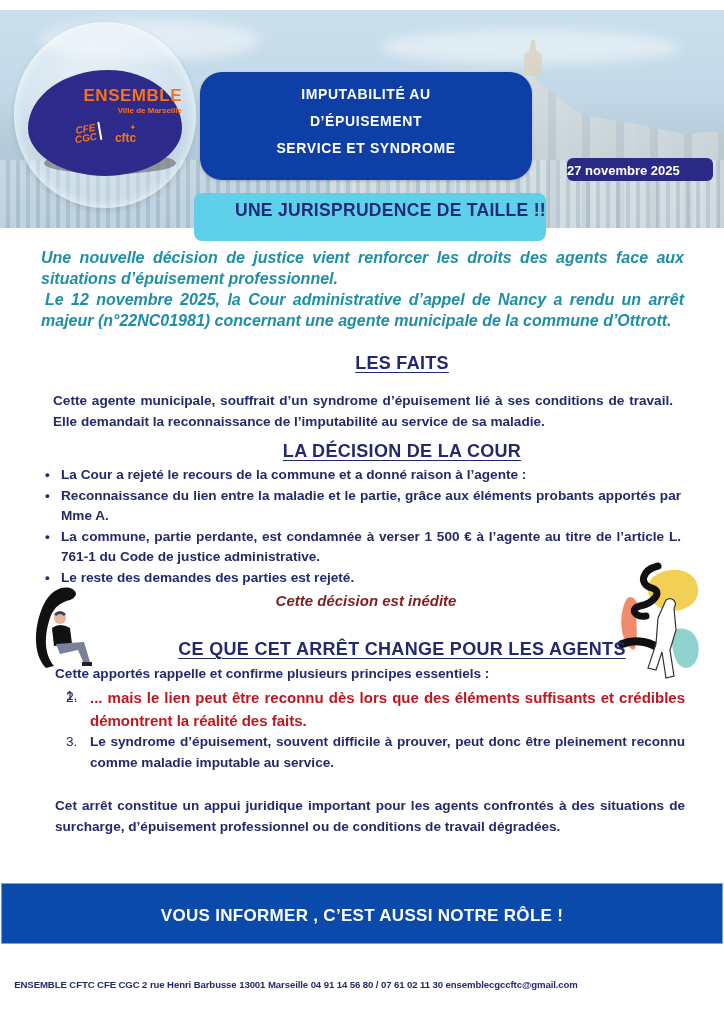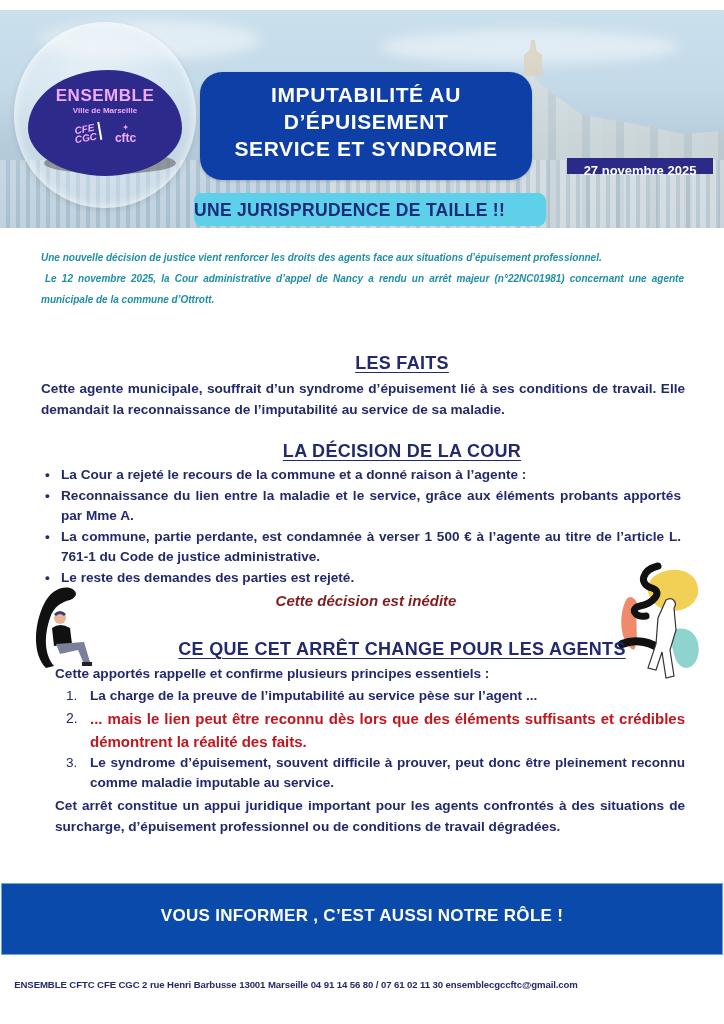--- a/index.html
+++ b/index.html
@@ -37,68 +37,68 @@
     background: radial-gradient(circle at 40% 30%, rgba(255,255,255,0.55), rgba(230,240,248,0.35) 60%, rgba(210,226,238,0.5));
     box-shadow: inset 0 0 12px rgba(255,255,255,0.8), 0 2px 6px rgba(0,0,0,0.1);
   }
   .logo-shadow {
     position: absolute; left: 44px; top: 152px; width: 132px; height: 22px; border-radius: 50%;
     background: rgba(90,90,90,0.55);
   }
   .logo-oval {
     position: absolute; left: 28px; top: 70px; width: 154px; height: 106px; border-radius: 52% 48% 50% 50% / 55% 55% 45% 45%;
     background: #2e2a8c;
-    color: #f0abfc; text-align: center;
+    color: #f97316; text-align: right;
   }
   .logo-title { display: block; margin-top: 16px; font-weight: 700; font-size: 17px; letter-spacing: 0.5px; }
   .logo-sub { display: block; margin-top: 0; font-weight: 700; font-size: 8px; }
   .logo-marks { display: flex; justify-content: center; gap: 14px; margin-top: 8px; align-items: center; }
   .mark-cfe { font-weight: 700; font-style: italic; font-size: 10px; line-height: 9px; transform: rotate(-10deg); border-right: 2px solid #fff; padding-right: 3px; }
   .mark-cftc { font-weight: 700; font-size: 12px; line-height: 10px; }
   .mark-cftc .bird { display: block; font-size: 8px; }
 
   .title-box {
     position: absolute; left: 200px; top: 72px; width: 332px; height: 108px;
     background: #0d3fa6; border-radius: 22px;
-    color: #fff; text-align: center; font-weight: 700; font-size: 21px; line-height: 27px; letter-spacing: 0.6px;
+    color: #fff; text-align: center; font-weight: 700; font-size: 14px; line-height: 27px; letter-spacing: 0.6px;
     padding-top: 9px; box-shadow: 0 1px 3px rgba(0,0,0,0.2);
   }
   .title-box span { display: block; }
 
   .date-badge {
-    position: absolute; left: 567px; top: 158px; width: 146px; height: 16px;
-    background: #2b2a86; border-radius: 0;
-    color: #fff; font-weight: 700; font-size: 13px; line-height: 26px; text-align: center;
+    position: absolute; left: 567px; top: 158px; width: 146px; height: 23px;
+    background: #2b2a86; border-radius: 6px;
+    color: #fff; font-weight: 700; font-size: 13px; line-height: 26px; 
   }
 
   .subtitle-box {
-    position: absolute; left: 194px; top: 193px; width: 352px; height: 33px;
+    position: absolute; left: 194px; top: 193px; width: 352px; height: 48px;
     background: #5fd0ea; border-radius: 8px;
-    color: #1f2a7a; font-weight: 700; font-size: 17.5px; line-height: 34px; text-align: left; letter-spacing: 0.3px;
+    color: #1f2a7a; font-weight: 700; font-size: 17.5px; line-height: 34px; text-align: right; letter-spacing: 0.3px;
   }
 
   
   .intro {
     position: absolute; left: 41px; top: 247px; width: 643px;
-    color: #1e8fa6; font-weight: 700; font-style: italic; font-size: 10px; line-height: 21px; text-align: justify;
+    color: #1e8fa6; font-weight: 700; font-style: italic; font-size: 16px; line-height: 21px; text-align: justify;
   }
   .intro p { margin: 0; }
   .intro p.indent { text-indent: 4px; }
 
   .section-title {
     position: absolute; left: 16px; width: 724px; text-align: center;
     color: #232a6b; font-weight: 700; font-size: 18px; letter-spacing: 0.3px; margin-left: 24px;
   }
   .section-title span { text-decoration: underline; text-underline-offset: 3px; }
 
   .text-block {
     position: absolute; left: 41px; width: 644px;
     color: #232a6b; font-weight: 700; font-size: 13.6px; line-height: 20.5px;
   }
-  .text-block p { margin: 0; }
+  .text-block p { margin: 12px; }
   .justify { text-align: justify; }
 
   .bullets { list-style: none; }
   .bullets li { position: relative; padding-left: 24px; text-align: justify; }
   .bullets li::before { content: "•"; position: absolute; left: 8px; top: 0; }
 
   .note {
     position: absolute; left: 4px; width: 724px; text-align: center;
     color: #7f1d1d; font-weight: 700; font-style: italic; font-size: 15px;
   }
@@ -108,21 +108,21 @@
   .numbered li .num { position: absolute; left: 0; top: 0; font-weight: 400; }
   .numbered li.red { color: #c2161e; font-size: 15px; line-height: 23px; }
   .numbered li.red .num { color: #232a6b; font-size: 14px; }
 
   
   .illus-left { position: absolute; left: 26px; top: 584px; width: 80px; height: 86px; }
   .illus-right { position: absolute; left: 612px; top: 560px; width: 92px; height: 126px; }
 
   
   .footer-band {
-    position: absolute; left: 1px; top: 883px; width: 722px; height: 72px;
+    position: absolute; left: 1px; top: 883px; width: 722px; height: 61px;
     background: #0a4aab; border: 1px solid #6fa6e0;
     color: #fff; text-align: center; font-weight: 700; font-size: 17px; line-height: 64px; letter-spacing: 0.3px;
   }
   .footer-contact {
     position: absolute; left: 0; top: 979px; width: 592px; text-align: center;
     color: #232a6b; font-weight: 700; font-size: 9.6px; letter-spacing: -0.1px;
   }
 </style>
 </head>
 <body>
@@ -172,21 +172,21 @@
 </h2>
 <div class="text-block justify" style="top:379px;">
   <p>Cette agente municipale, souffrait d’un syndrome d’épuisement lié à ses conditions de travail. Elle demandait la reconnaissance de l’imputabilité au service de sa maladie.</p>
 </div>
 
 <h2 class="section-title" style="top:441px;">
   <span>LA DÉCISION DE LA COUR</span>
 </h2>
 <ul class="text-block bullets" style="top:465px; left:37px;">
   <li>La Cour a rejeté le recours de la commune et a donné raison à l’agente :</li>
-  <li>Reconnaissance du lien entre la maladie et le service, grâce aux éléments probants apportés par Mme A.</li>
+  <li>Reconnaissance du lien entre la maladie et le partie, grâce aux éléments probants apportés par Mme A.</li>
   <li>La commune, partie perdante, est condamnée à verser 1 500 € à l’agente au titre de l’article L. 761-1 du Code de justice administrative.</li>
   <li>Le reste des demandes des parties est rejeté.</li>
 </ul>
 <div class="note" style="top:592px;">Cette décision est inédite</div>
 
 <svg class="illus-left" viewBox="0 0 80 86">
   <path d="M20 84 C6 70 8 40 18 20 C24 8 34 2 44 4 C52 6 50 14 44 16 C36 18 28 22 24 34 C18 52 18 70 28 82 Z" fill="#111"></path>
   <ellipse cx="40" cy="10" rx="10" ry="6" fill="#111"></ellipse>
   <circle cx="34" cy="34" r="6" fill="#e9b49a"></circle>
   <path d="M28 30 Q34 24 40 30 L38 32 Q34 28 30 32 Z" fill="#3a3f6e"></path>
@@ -204,21 +204,20 @@
   <path d="M54 40 C60 36 66 42 62 48 L64 70 L58 90 L62 116 L54 118 L50 92 L44 110 L36 108 L44 84 L46 58 Z" fill="#fff" stroke="#333" stroke-width="1.2"></path>
 </svg>
 
 <h2 class="section-title" style="top:639px;">
   <span>CE QUE CET ARRÊT CHANGE POUR LES AGENTS</span>
 </h2>
 <p class="text-block" style="top:664px; left:55px;">Cette apportés rappelle et confirme plusieurs principes essentiels :</p>
 <ol class="text-block numbered" style="top:686px; left:66px; width:619px;">
   <li>
     <span class="num">1.</span>
-    <span>La charge de la preuve de l’imputabilité au service pèse sur l’agent ...</span>
   </li>
   <li class="red">
     <span class="num">2.</span>
     <span>... mais le lien peut être reconnu dès lors que des éléments suffisants et crédibles démontrent la réalité des faits.</span>
   </li>
   <li>
     <span class="num">3.</span>
     <span>Le syndrome d’épuisement, souvent difficile à prouver, peut donc être pleinement reconnu comme maladie imputable au service.</span>
   </li>
 </ol>

